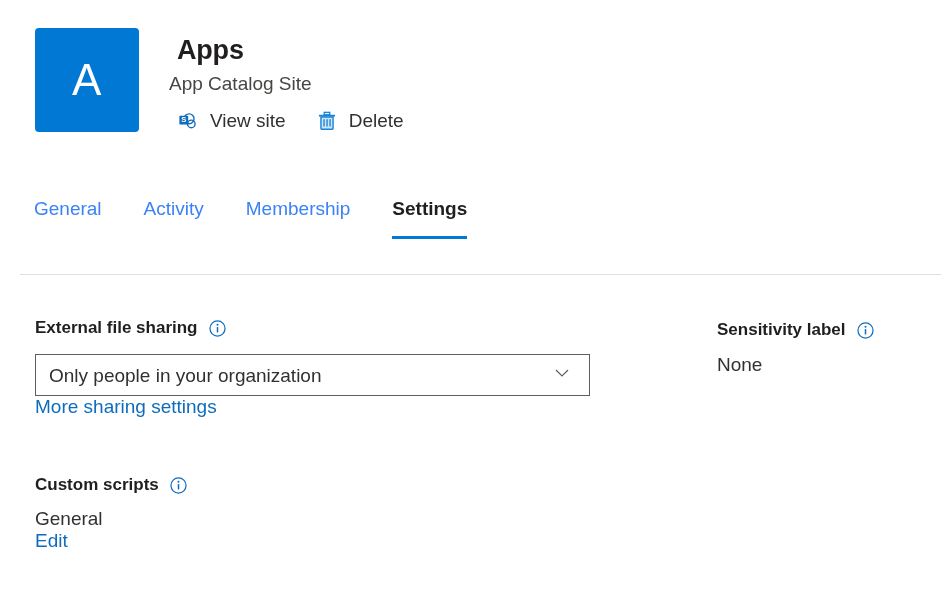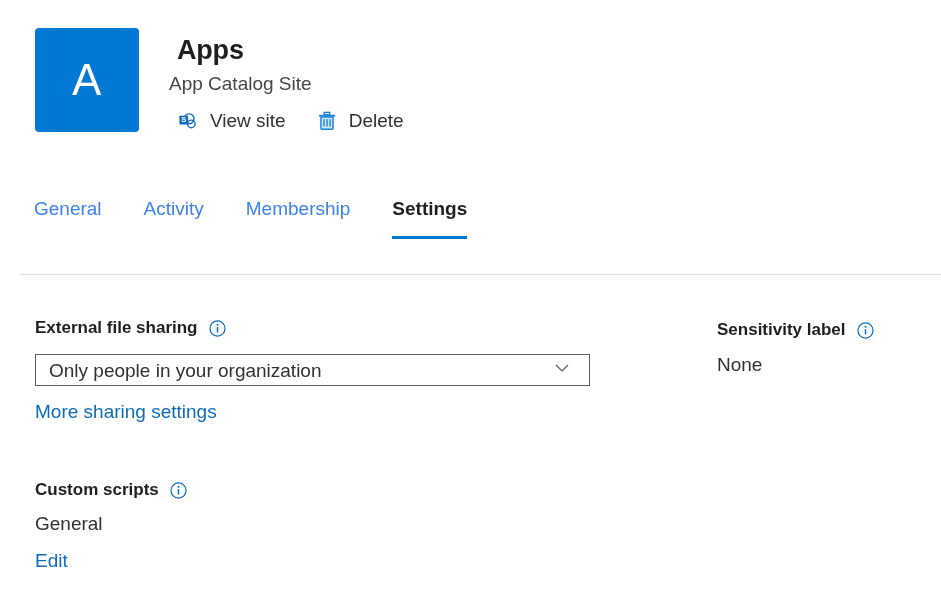--- a/index.html
+++ b/index.html
@@ -159,21 +159,21 @@
     width: 17px;
     height: 17px;
     margin-left: 11px;
     display: block;
     flex: none;
     cursor: pointer;
   }
   .dropdown {
     margin-top: 16px;
     width: 555px;
-    height: 32px;
+    height: 42px;
     box-sizing: border-box;
     border: 1px solid #605e5c;
     background: #ffffff;
     display: flex;
     align-items: center;
     justify-content: space-between;
     padding: 0 19px 0 13px;
     cursor: pointer;
   }
   .dropdown-value {
@@ -181,21 +181,20 @@
     color: #323130;
     line-height: 1;
   }
   .chevron {
     width: 16px;
     height: 16px;
     flex: none;
   }
   .link {
     display: inline-block;
-    margin-top: 15px;
     font-size: 19px;
     color: #0f6cbd;
     text-decoration: none;
     cursor: pointer;
     line-height: 1.2;
   }
 
   .field-block-2 { margin-top: 56px; }
   .field-value {
     margin-top: 12px;

